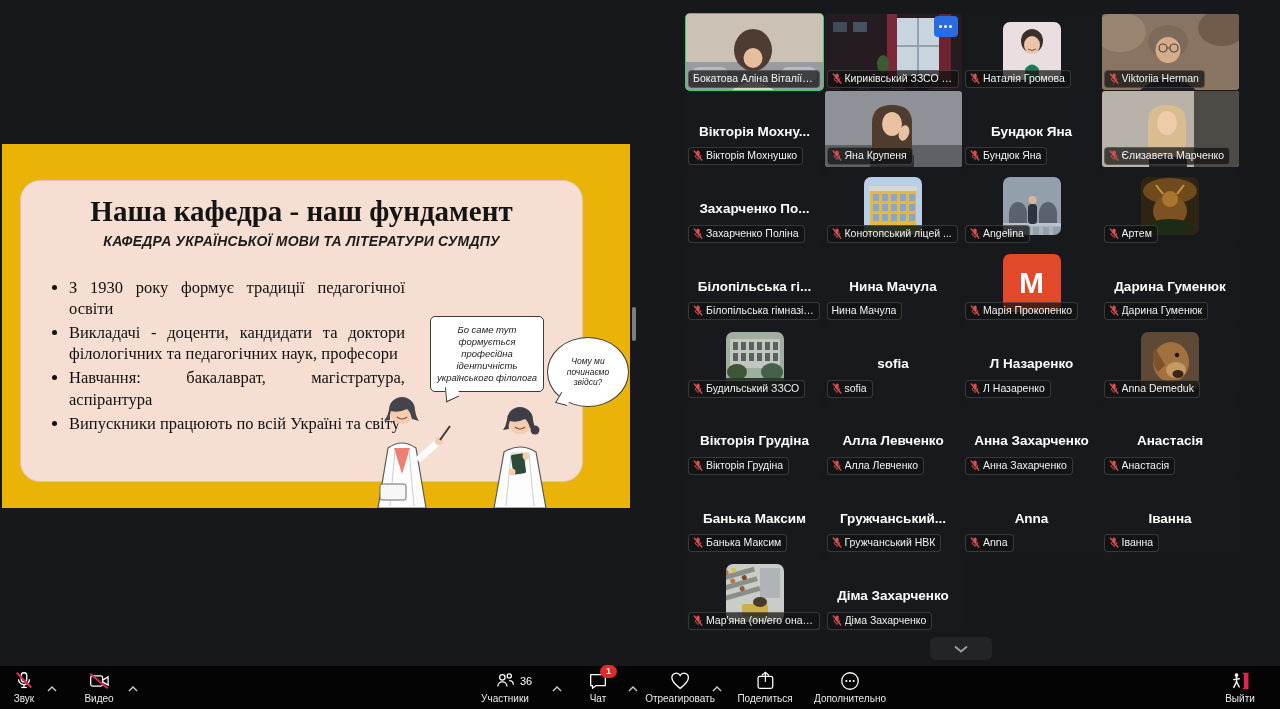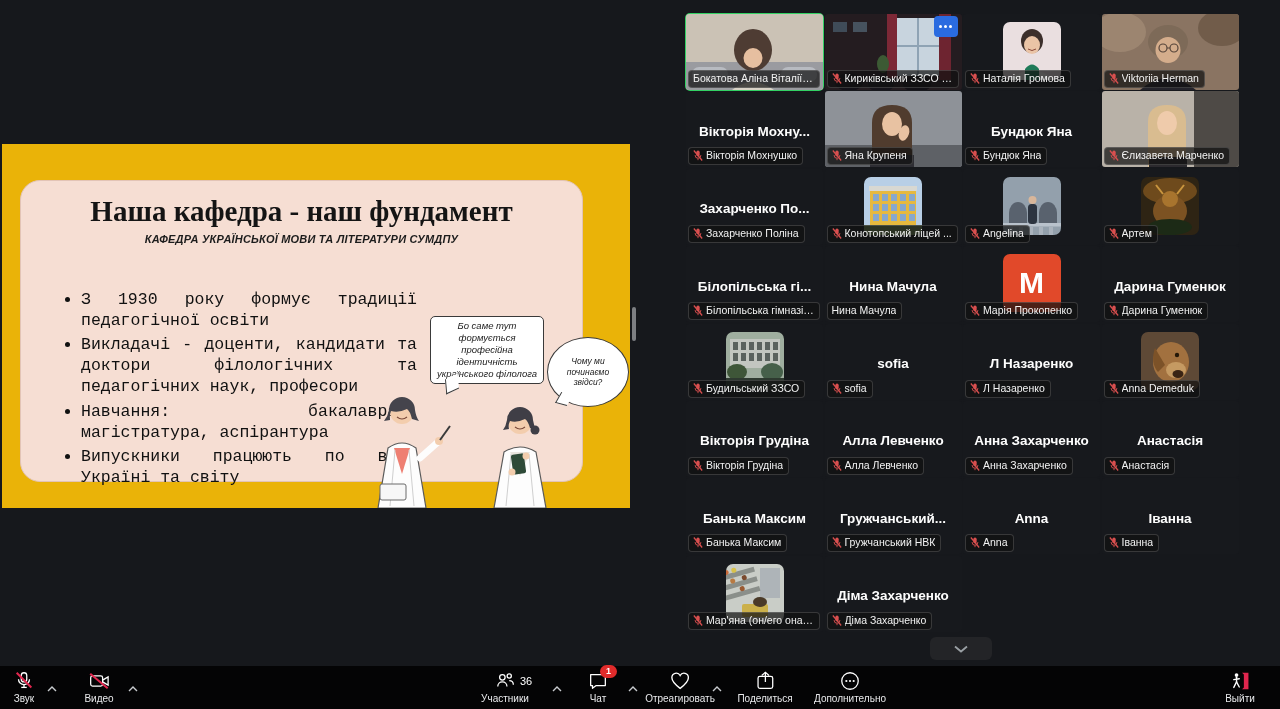--- a/index.html
+++ b/index.html
@@ -6,30 +6,30 @@
   .screen{position:relative;width:1280px;height:709px;background:#16181c;overflow:hidden;
           font-family:"Liberation Sans",sans-serif;color:#fff;}
 
   
   .slide{position:absolute;left:2px;top:144px;width:628px;height:364px;background:#eab308;}
   .slide-card{position:absolute;left:18px;top:36px;width:561px;height:300px;background:#f6ded3;
               border:1px solid #e3c4b6;border-radius:20px;}
   .slide-title{margin:15px 10px 0;text-align:center;font-family:"Liberation Serif",serif;
                font-weight:bold;font-size:29px;line-height:1.05;color:#141414;}
   .slide-subtitle{margin-top:7px;text-align:center;font-style:italic;font-weight:bold;
-                  font-size:11px;letter-spacing:.2px;color:#1c1c1c;}
-  .slide-bullets{position:absolute;left:30px;top:96px;width:336px;margin:12px;padding:0 0 0 18px;
-                 font-family:Liberation Mono, monospace;font-size:16.5px;line-height:1.28;
+                  font-size:14px;letter-spacing:.2px;color:#1c1c1c;}
+  .slide-bullets{position:absolute;left:30px;top:96px;width:336px;margin:0;padding:0 0 0 18px;
+                 font-family:Liberation Serif, serif;font-size:16.5px;line-height:1.28;
                  color:#111;text-align:justify;}
   .slide-bullets li{margin-bottom:3px;}
 
   .bubble{position:absolute;background:#fff;border:1.5px solid #3a3a3a;color:#222;
           font-style:italic;display:flex;align-items:center;justify-content:center;
           text-align:center;z-index:3;}
-  .bubble-rect{left:428px;top:172px;width:114px;height:68px;border-radius:5px;
+  .bubble-rect{left:428px;top:172px;width:114px;height:76px;border-radius:5px;
                font-size:9.5px;line-height:1.25;padding:4px 2px;box-sizing:border-box;}
   .bubble-rect::after{content:"";position:absolute;left:14px;bottom:-8px;width:13px;height:13px;
                background:#fff;border-left:1.5px solid #3a3a3a;border-bottom:1.5px solid #3a3a3a;
                transform:rotate(-25deg) skewX(-20deg);}
   .bubble-ellipse{left:545px;top:193px;width:82px;height:70px;border-radius:50%;
                font-size:8.5px;line-height:1.25;padding:10px 9px;box-sizing:border-box;}
   .bubble-ellipse::after{content:"";position:absolute;left:10px;bottom:1px;width:11px;height:11px;
                background:#fff;border-left:1.5px solid #3a3a3a;border-bottom:1.5px solid #3a3a3a;
                transform:rotate(15deg) skewX(-15deg);}
 

